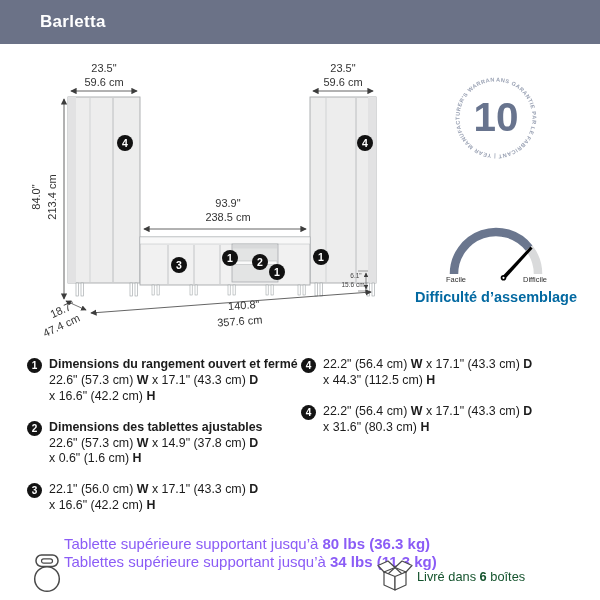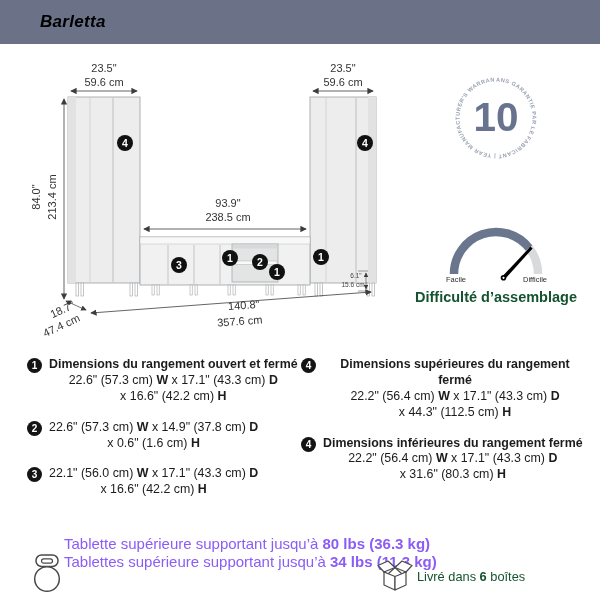--- a/index.html
+++ b/index.html
@@ -2,41 +2,41 @@
 <html><head>
 <meta charset="utf-8">
 <style>
   * { margin:0; padding:0; box-sizing:border-box; }
   html,body { width:600px; height:600px; background:#fff; overflow:hidden;
               font-family:"Liberation Sans", sans-serif; }
   .page { position:relative; width:600px; height:600px; background:#fff; }
 
   .header { position:absolute; left:0; top:0; width:600px; height:44px;
             background:#6b7287; display:flex; align-items:center; }
-  .header .title { color:#000000; font-size:17px; font-weight:700; letter-spacing:.3px; margin-left:40px;font-style:italic; }
+  .header .title { color:#ffffff; font-size:17px; font-weight:700; letter-spacing:.3px; margin-left:40px; }
 
   .diagram-svg { position:absolute; left:0; top:45px; }
   svg { font-family:"Liberation Sans", sans-serif; }
   .dim-txt { fill:#333; font-size:11px; }
   .dim-sm  { fill:#444; font-size:6.5px; }
   .mk-num  { fill:#fff; font-size:10.5px; font-weight:700; }
 
   .badge-svg { position:absolute; left:452px; top:74px; }
   .gauge-svg { position:absolute; left:440px; top:222px; }
   .gauge-title { position:absolute; left:405px; top:289px; width:182px; text-align:center;
-                 font-size:14.5px; font-weight:700; color:#14532d; }
+                 font-size:14.5px; font-weight:700; color:#0369a1; }
 
   .specs-col { position:absolute; width:286px; }
   .specs-left  { left:27px;  top:357px; }
   .specs-right { left:301px; top:357px; }
   .spec-item { display:flex; gap:7px; margin-bottom:15px; }
   .spec-badge { width:15px; height:15px; border-radius:50%; background:#141414; color:#fff;
                 font-size:10px; font-weight:700; display:flex; align-items:center; justify-content:center;
                 flex-shrink:0; margin-top:1px; }
-  .spec-text { font-size:12.4px; line-height:1.28; color:#1c1c1c;text-align:center; }
+  .spec-text { font-size:12.4px; line-height:1.28; color:#1c1c1c; }
   .spec-title { font-weight:700; }
 
   .footer-icon-kettlebell { position:absolute; left:33px; top:553px; }
   .footer-weight { position:absolute; left:64px; top:535px; font-size:15px; color:#8b5cf6; line-height:18px; }
   .footer-icon-box { position:absolute; left:377px; top:556px; }
   .footer-boxes { position:absolute; left:417px; top:569px; font-size:12.8px; color:#14532d; }
   b { font-weight:700; }
 </style>
 </head>
 <body>
@@ -206,46 +206,45 @@
       <div class="spec-badge">1</div>
       <div class="spec-text">
         <div class="spec-title">Dimensions du rangement ouvert et fermé</div>
         <div class="wdh">22.6" (57.3 cm) <b>W</b> x 17.1" (43.3 cm) <b>D</b></div>
         <div class="wdh">x 16.6" (42.2 cm) <b>H</b></div>
       </div>
     </div>
     <div class="spec-item">
       <div class="spec-badge">2</div>
       <div class="spec-text">
+        <div class="spec-title">Dimensions des tablettes ajustables</div>
         <div class="wdh">22.6" (57.3 cm) <b>W</b> x 14.9" (37.8 cm) <b>D</b></div>
         <div class="wdh">x 0.6" (1.6 cm) <b>H</b></div>
       </div>
     </div>
     <div class="spec-item">
       <div class="spec-badge">3</div>
       <div class="spec-text">
         <div class="wdh">22.1" (56.0 cm) <b>W</b> x 17.1" (43.3 cm) <b>D</b></div>
         <div class="wdh">x 16.6" (42.2 cm) <b>H</b></div>
       </div>
     </div>
   </div>
 
   <div class="specs-col specs-right">
     <div class="spec-item">
       <div class="spec-badge">4</div>
       <div class="spec-text">
-        <div class="spec-title">Dimensions supérieures du rangement fermé</div>
         <div class="wdh">22.2" (56.4 cm) <b>W</b> x 17.1" (43.3 cm) <b>D</b></div>
         <div class="wdh">x 44.3" (112.5 cm) <b>H</b></div>
       </div>
     </div>
     <div class="spec-item">
       <div class="spec-badge">4</div>
       <div class="spec-text">
-        <div class="spec-title">Dimensions inférieures du rangement fermé</div>
         <div class="wdh">22.2" (56.4 cm) <b>W</b> x 17.1" (43.3 cm) <b>D</b></div>
         <div class="wdh">x 31.6" (80.3 cm) <b>H</b></div>
       </div>
     </div>
   </div>
 
   <svg class="footer-icon-kettlebell" width="28" height="40" viewBox="0 0 28 40">
     <rect x="3" y="2" width="22" height="11.5" rx="5.5" fill="#fff" stroke="#4a4a4a" stroke-width="1.5"></rect>
     <rect x="8.5" y="5.8" width="11" height="4.4" rx="2.2" fill="#fff" stroke="#4a4a4a" stroke-width="1.2"></rect>
     <circle cx="14" cy="26" r="12.3" fill="#fff" stroke="#4a4a4a" stroke-width="1.5"></circle>

